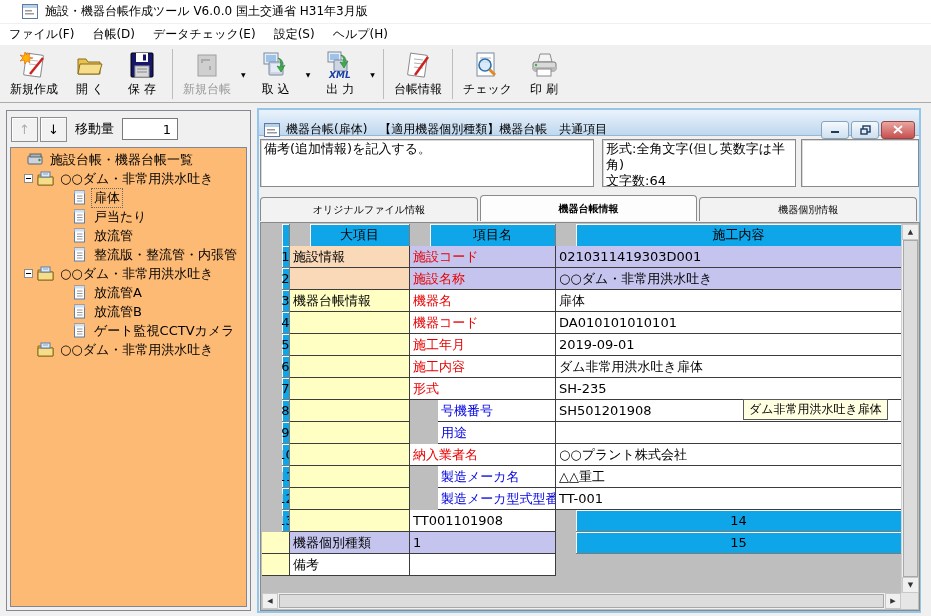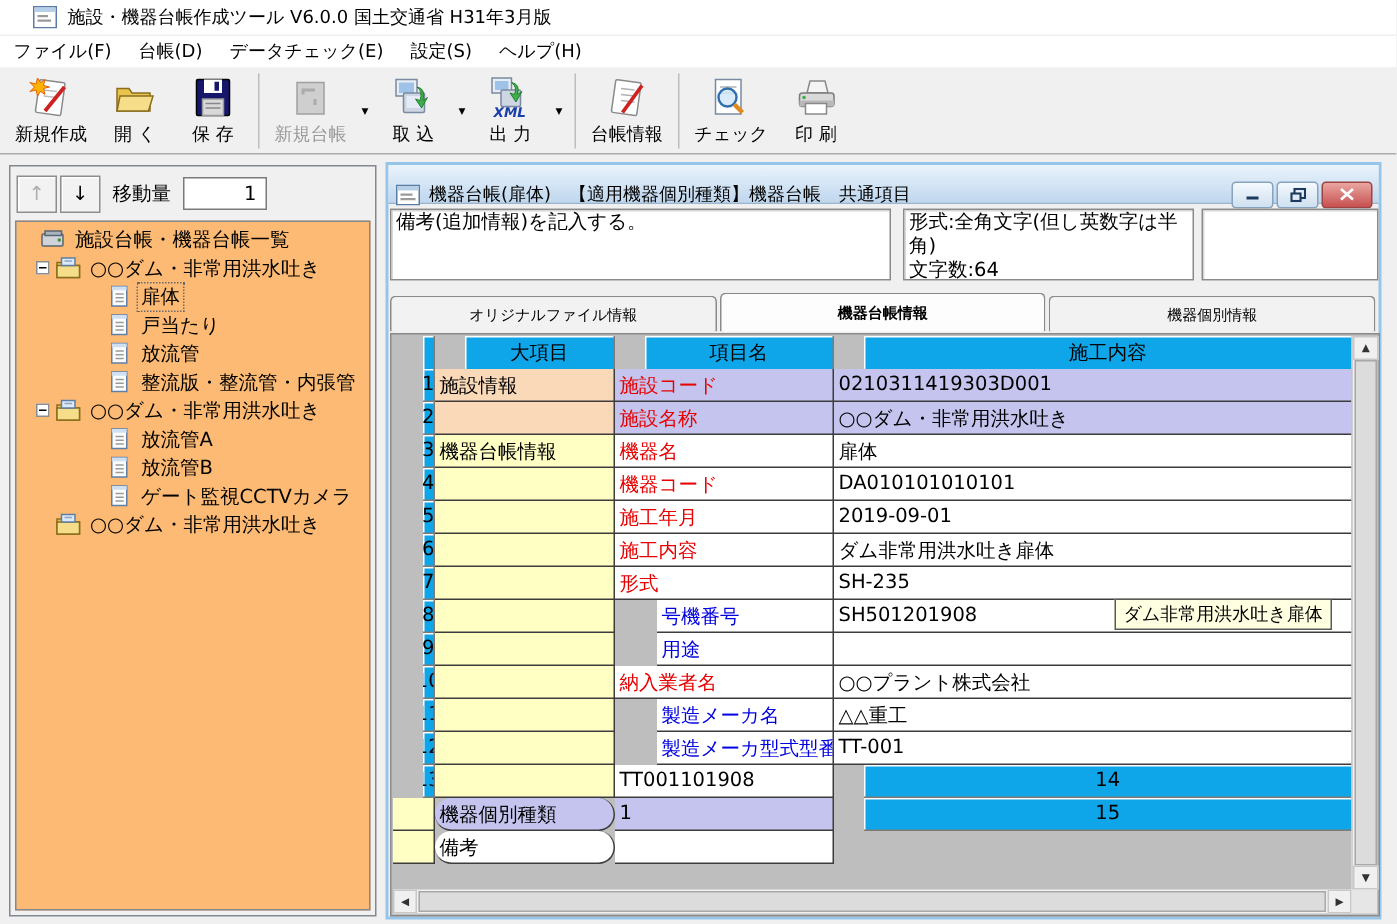--- a/index.html
+++ b/index.html
@@ -68,21 +68,21 @@
   .grid { position:absolute; left:1px; top:1px; display:grid; grid-template-columns:28px 120px 146px 346px; grid-auto-rows:22px; background:#bebebe; }
   .grid .h { height:23px; }
   .cell { font-size:13px; color:#000; display:flex; align-items:center; overflow:hidden; white-space:nowrap; }
   .cell.hd, .cell.num { background:#0ea5e9; border-right:1px solid #7e7a74; border-bottom:1px solid #7e7a74; box-shadow:inset 1px 1px 0 #fdfdfd; justify-content:center;margin-left:20px; }
   .cell.body { background:#fff; border-right:1px solid #3c3c3c; border-bottom:1px solid #3c3c3c; padding:0 3px; }
   .cell.bg-peach { background:#fad9b8; }
   .cell.bg-yellow { background:#ffffc4; }
   .cell.bg-lavender { background:#c4c4ee; }
   .cell.fg-red { color:#e80000; }
   .cell.fg-blue { color:#0000e0;margin-left:28px; }
-  .cell.fg-black { color:#000;border-radius:11px; }
+  .cell.fg-black { color:#000; }
 
   
   .vsb { position:absolute; right:1px; top:1px; bottom:17px; width:17px; background:#f0f0f0; border-left:1px solid #d0d0d0; }
   .hsb { position:absolute; left:1px; right:18px; bottom:1px; height:16px; background:#f0f0f0; display:flex; align-items:center; }
   .sb-arrow { width:16px; height:16px; font-size:7px; color:#333; display:flex; align-items:center; justify-content:center; background:#f0f0f0; border:1px solid #c8c8c8; }
   .vsb .sb-arrow { width:17px; }
   .vsb .top { position:absolute; top:0; left:0; }
   .vsb .bottom { position:absolute; bottom:0; left:0; }
   .vsb .thumb { position:absolute; top:16px; bottom:16px; left:1px; width:15px; background:#dcdcdc; border:1px solid #a8a8a8; }
   .hsb .thumb { flex:1; height:14px; background:#dcdcdc; border:1px solid #a8a8a8; margin:0 1px; }

